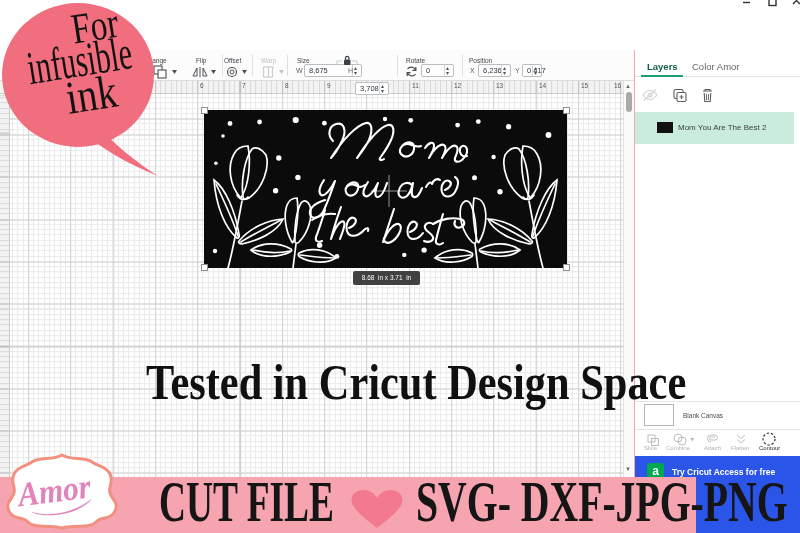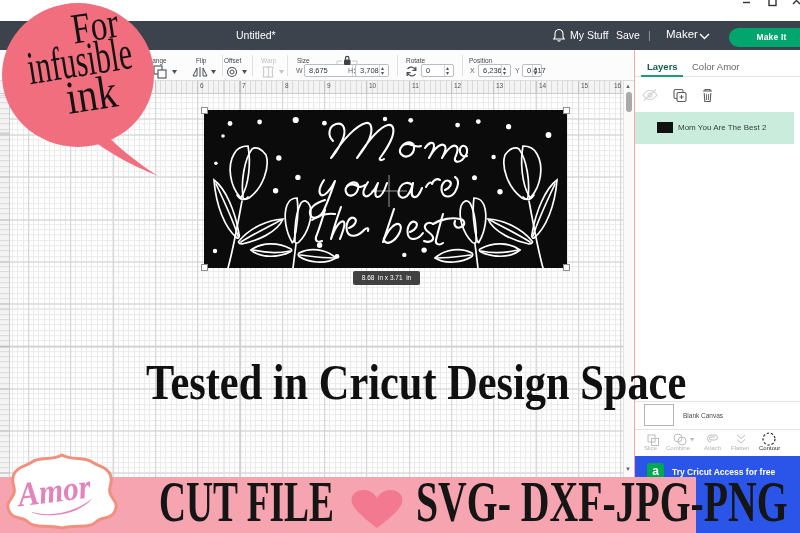--- a/index.html
+++ b/index.html
@@ -134,35 +134,20 @@
   </div>
 
   <div class="abs" id="chrome">
     <svg width="800" height="21" style="position:absolute;left:0;top:0">
       <line x1="743" y1="2.5" x2="750" y2="2.5" stroke="#333" stroke-width="1.4"></line>
       <rect x="769" y="-3" width="7" height="8.5" fill="none" stroke="#333" stroke-width="1.4"></rect>
       <path d="M793,-3 L800,4 M800,-3 L793,4" stroke="#333" stroke-width="1.4" fill="none"></path>
     </svg>
   </div>
 
-  <div class="abs" id="topbar">
-    <span class="t" style="left:236px;top:8px">Untitled*</span>
-    <svg width="14" height="15" style="position:absolute;left:552px;top:7px" viewBox="0 0 14 15">
-      <path d="M7,1.5 C4.4,1.5 3,3.5 3,6 L3,9 L1.8,11 L12.2,11 L11,9 L11,6 C11,3.5 9.6,1.5 7,1.5 Z" fill="none" stroke="#fff" stroke-width="1.1"></path>
-      <path d="M5.6,12.3 a1.6,1.6 0 0 0 2.8,0" fill="none" stroke="#fff" stroke-width="1.1"></path>
-    </svg>
-    <span class="t" style="left:570px;top:8px">My Stuff</span>
-    <span class="t" style="left:616px;top:8px">Save</span>
-    <span class="t" style="left:648px;top:8px;color:#9aa0a8">|</span>
-    <span class="t" style="left:666px;top:7px;font-size:11.5px">Maker</span>
-    <svg width="11" height="7" style="position:absolute;left:699px;top:12px" viewBox="0 0 11 7">
-      <path d="M1,1 L5.5,5.5 L10,1" fill="none" stroke="#fff" stroke-width="1.4"></path>
-    </svg>
-    <div id="makeit">Make It</div>
-  </div>
 
   <div class="abs" id="toolbar">
     <span class="tlabel" style="left:150px;top:7px">range</span>
     <span class="tlabel" style="left:196px;top:7px">Flip</span>
     <span class="tlabel" style="left:224px;top:7px">Offset</span>
     <span class="tlabel dim" style="left:261px;top:7px">Warp</span>
     <svg width="150" height="20" viewBox="0 0 150 20" style="position:absolute;left:150px;top:13px">
 
       <rect x="4" y="3" width="8" height="8" fill="none" stroke="#4a4f55" stroke-width="1.1"></rect>
       <rect x="8" y="7" width="8" height="8" fill="#fcfcfc" stroke="#4a4f55" stroke-width="1.1"></rect>
@@ -184,21 +169,21 @@
 
     <span class="tlabel" style="left:297px;top:7px">Size</span>
     <span class="axlbl" style="left:296px;top:17px">W</span>
     <div class="tin" style="left:304px;top:14px;width:58px">8,675<span class="spin"></span></div>
     <svg width="22" height="12" viewBox="0 0 22 12" style="position:absolute;left:336px;top:5px">
       <path d="M1,10 L1,6 L6,6 M21,10 L21,6 L16,6" fill="none" stroke="#c9c9c9" stroke-width="1"></path>
       <rect x="8" y="4.5" width="6.5" height="5.5" rx="1" fill="#3c4147"></rect>
       <path d="M9.5,4.5 L9.5,3 a1.7,1.7 0 0 1 3.4,0 L12.9,4.5" fill="none" stroke="#3c4147" stroke-width="1.2"></path>
     </svg>
     <span class="axlbl" style="left:348px;top:17px">H</span>
-    <div class="tin" style="left:355px;top:14px;width:34px">3,708<span class="spin"></span></div>
+    <div class="tin" style="left:355px;top:32px;width:34px">3,708<span class="spin"></span></div>
     <div class="vsep" style="left:397px"></div>
 
     <span class="tlabel" style="left:406px;top:7px">Rotate</span>
     <svg width="13" height="13" viewBox="0 0 13 13" style="position:absolute;left:405px;top:15px">
       <path d="M2.5,4 a4.5,4.5 0 0 1 8,1.2 M10.5,9 a4.5,4.5 0 0 1 -8,-1.2" fill="none" stroke="#4a4f55" stroke-width="1.3"></path>
       <path d="M10.8,2 l0,3.4 l-3.4,0" fill="none" stroke="#4a4f55" stroke-width="1.3"></path>
       <path d="M2.2,11 l0,-3.4 l3.4,0" fill="none" stroke="#4a4f55" stroke-width="1.3"></path>
     </svg>
     <div class="tin" style="left:421px;top:14px;width:33px">0<span class="spin"></span></div>
     <div class="vsep" style="left:462px"></div>

